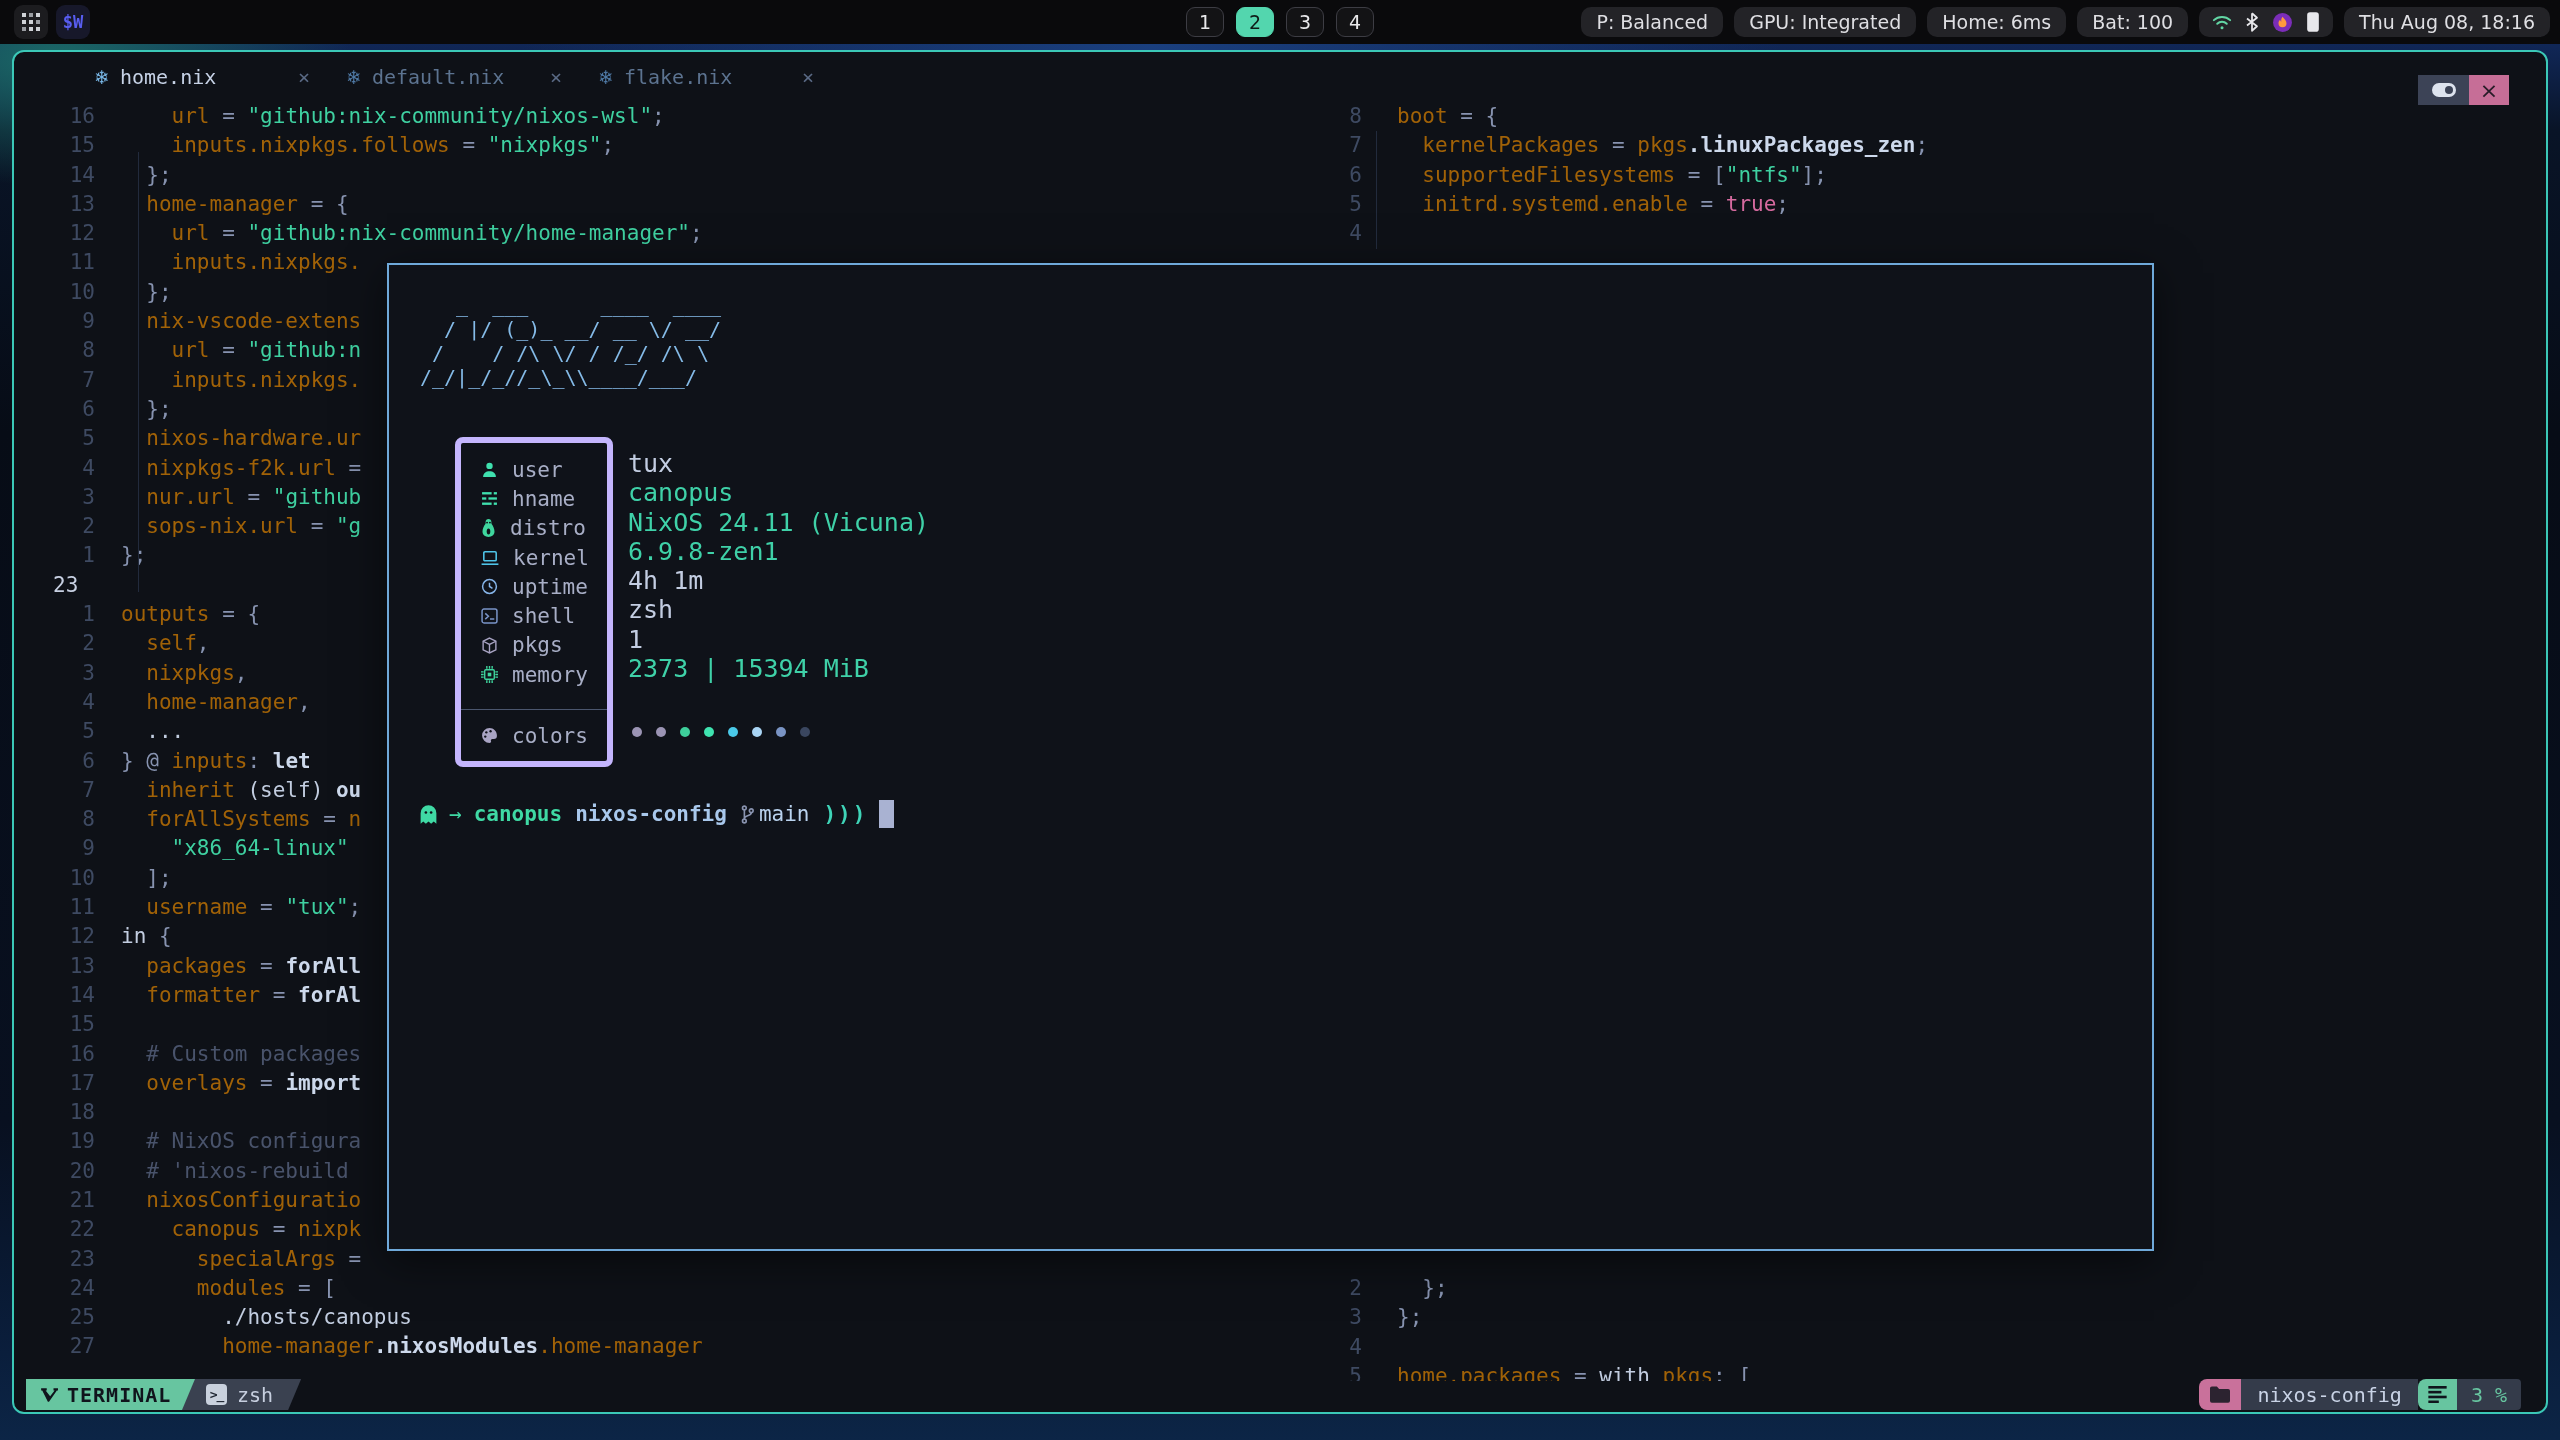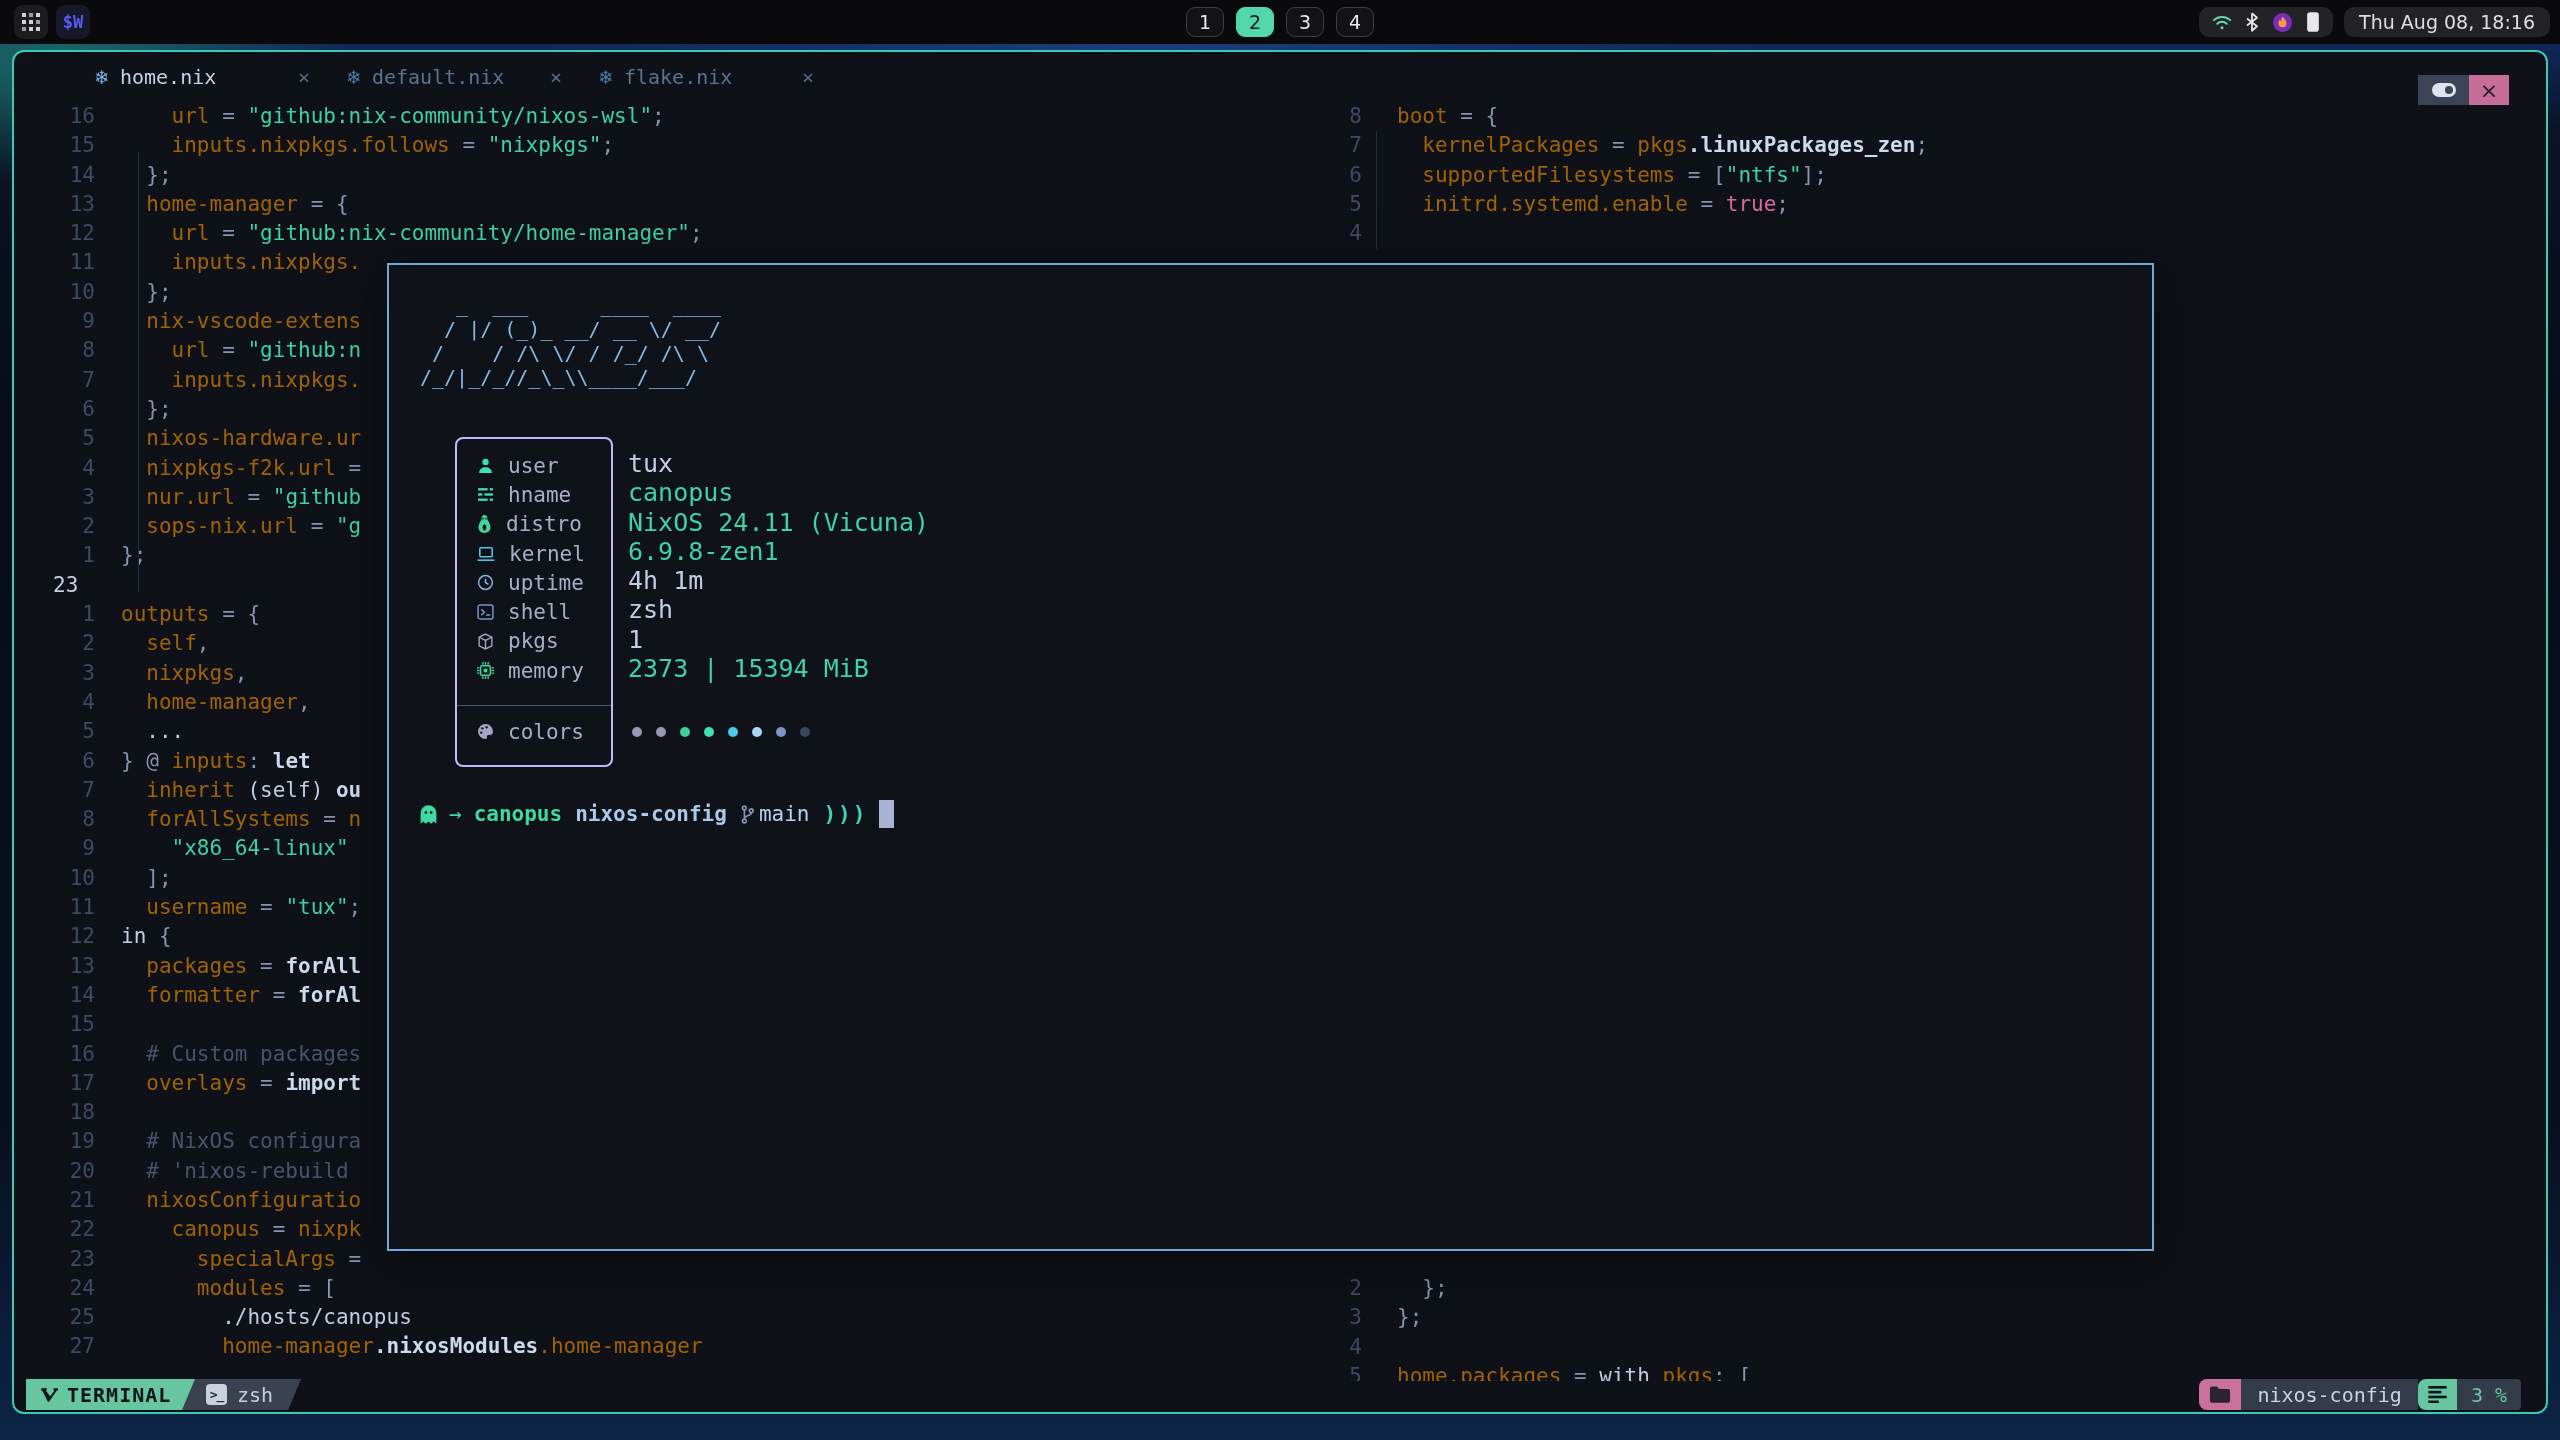--- a/index.html
+++ b/index.html
@@ -49,21 +49,21 @@
   .pane.right .ln { width:30px; text-align:right; color:#3e4a62; flex:none; }
   .pane.right .code { padding-left:35px; }
   .rbottom { position:absolute; left:0; top:1172px; width:100%; }
   .sg-id{color:#a16207} .sg-op{color:#8793b0} .sg-str{color:#3fd1a1} .sg-cmt{color:#49536b}
   .sg-pink{color:#d66a9f} .sg-bold{color:#cdd9ec;font-weight:bold} .sg-white{color:#c2cde0}
   .guide { position:absolute; width:1px; background:#222b3d; }
 
   
   .term { position:absolute; left:373px; top:211px; width:1767px; height:988px; background:#0f1219; border:2px solid #6fa9da; box-shadow:0 10px 40px rgba(0,0,0,.5); font-family:"DejaVu Sans Mono",monospace; }
   .ascii { position:absolute; left:31px; top:28px; color:#85bbe8; font-size:20px; line-height:24px; white-space:pre; }
-  .fetchbox { position:absolute; left:66px; top:172px; width:158px; height:330px; border:2px solid #c4b5fd; border-radius:8px; }
+  .fetchbox { position:absolute; left:66px; top:172px; width:158px; height:330px; border:6px solid #c4b5fd; border-radius:8px; }
   .frow { height:29.3px; display:flex; align-items:center; gap:14px; padding-left:20px; color:#a8aec6; font-size:21px; }
   .frows { padding-top:12px; }
   .fsep { position:absolute; left:0; right:0; top:266px; height:1px; background:#4b566e; }
   .fcolors { position:absolute; left:0; top:278px; width:100%; }
   .fvals { position:absolute; left:239px; top:184px; }
   .fval { height:29.3px; line-height:29.3px; font-size:25px; white-space:pre; }
   .tone-light{color:#c3cde2} .tone-teal{color:#3fd1a8}
   .dots { position:absolute; left:243px; top:452px; height:29.3px; display:flex; align-items:center; gap:14px; }
   .dot { width:10px; height:10px; border-radius:50%; }
   .prompt { position:absolute; left:30px; top:534px; height:30px; display:flex; align-items:center; font-size:21px; }
@@ -112,20 +112,26 @@
       <span>$W</span>
     </div>
   </div>
   <div class="workspaces" id="workspaces">
       <div class="ws">1</div>
       <div class="ws active">2</div>
       <div class="ws">3</div>
       <div class="ws">4</div>
     </div>
   <div class="tb-right">
+    <span id="status-chips" style="display:flex;gap:11px">
+        <span class="chip">P: Balanced</span>
+        <span class="chip">GPU: Integrated</span>
+        <span class="chip">Home: 6ms</span>
+        <span class="chip">Bat: 100</span>
+      </span>
     <span class="chip icons">
       <span class="i">
         <svg width="20" height="18" viewBox="0 0 16 14" fill="none" stroke="#62d6a4" stroke-width="1.6" stroke-linecap="round">
             <path d="M1.5 5.5a9.5 9.5 0 0 1 13 0"></path>
             <path d="M4.2 8.4a5.5 5.5 0 0 1 7.6 0"></path>
             <circle cx="8" cy="11.6" r="1.2" fill="#62d6a4" stroke="none"></circle>
           </svg>
       </span>
       <span class="i">
         <svg width="14" height="20" viewBox="0 0 10 16" fill="none" stroke="#e8e8ec" stroke-width="1.4" stroke-linejoin="round">

